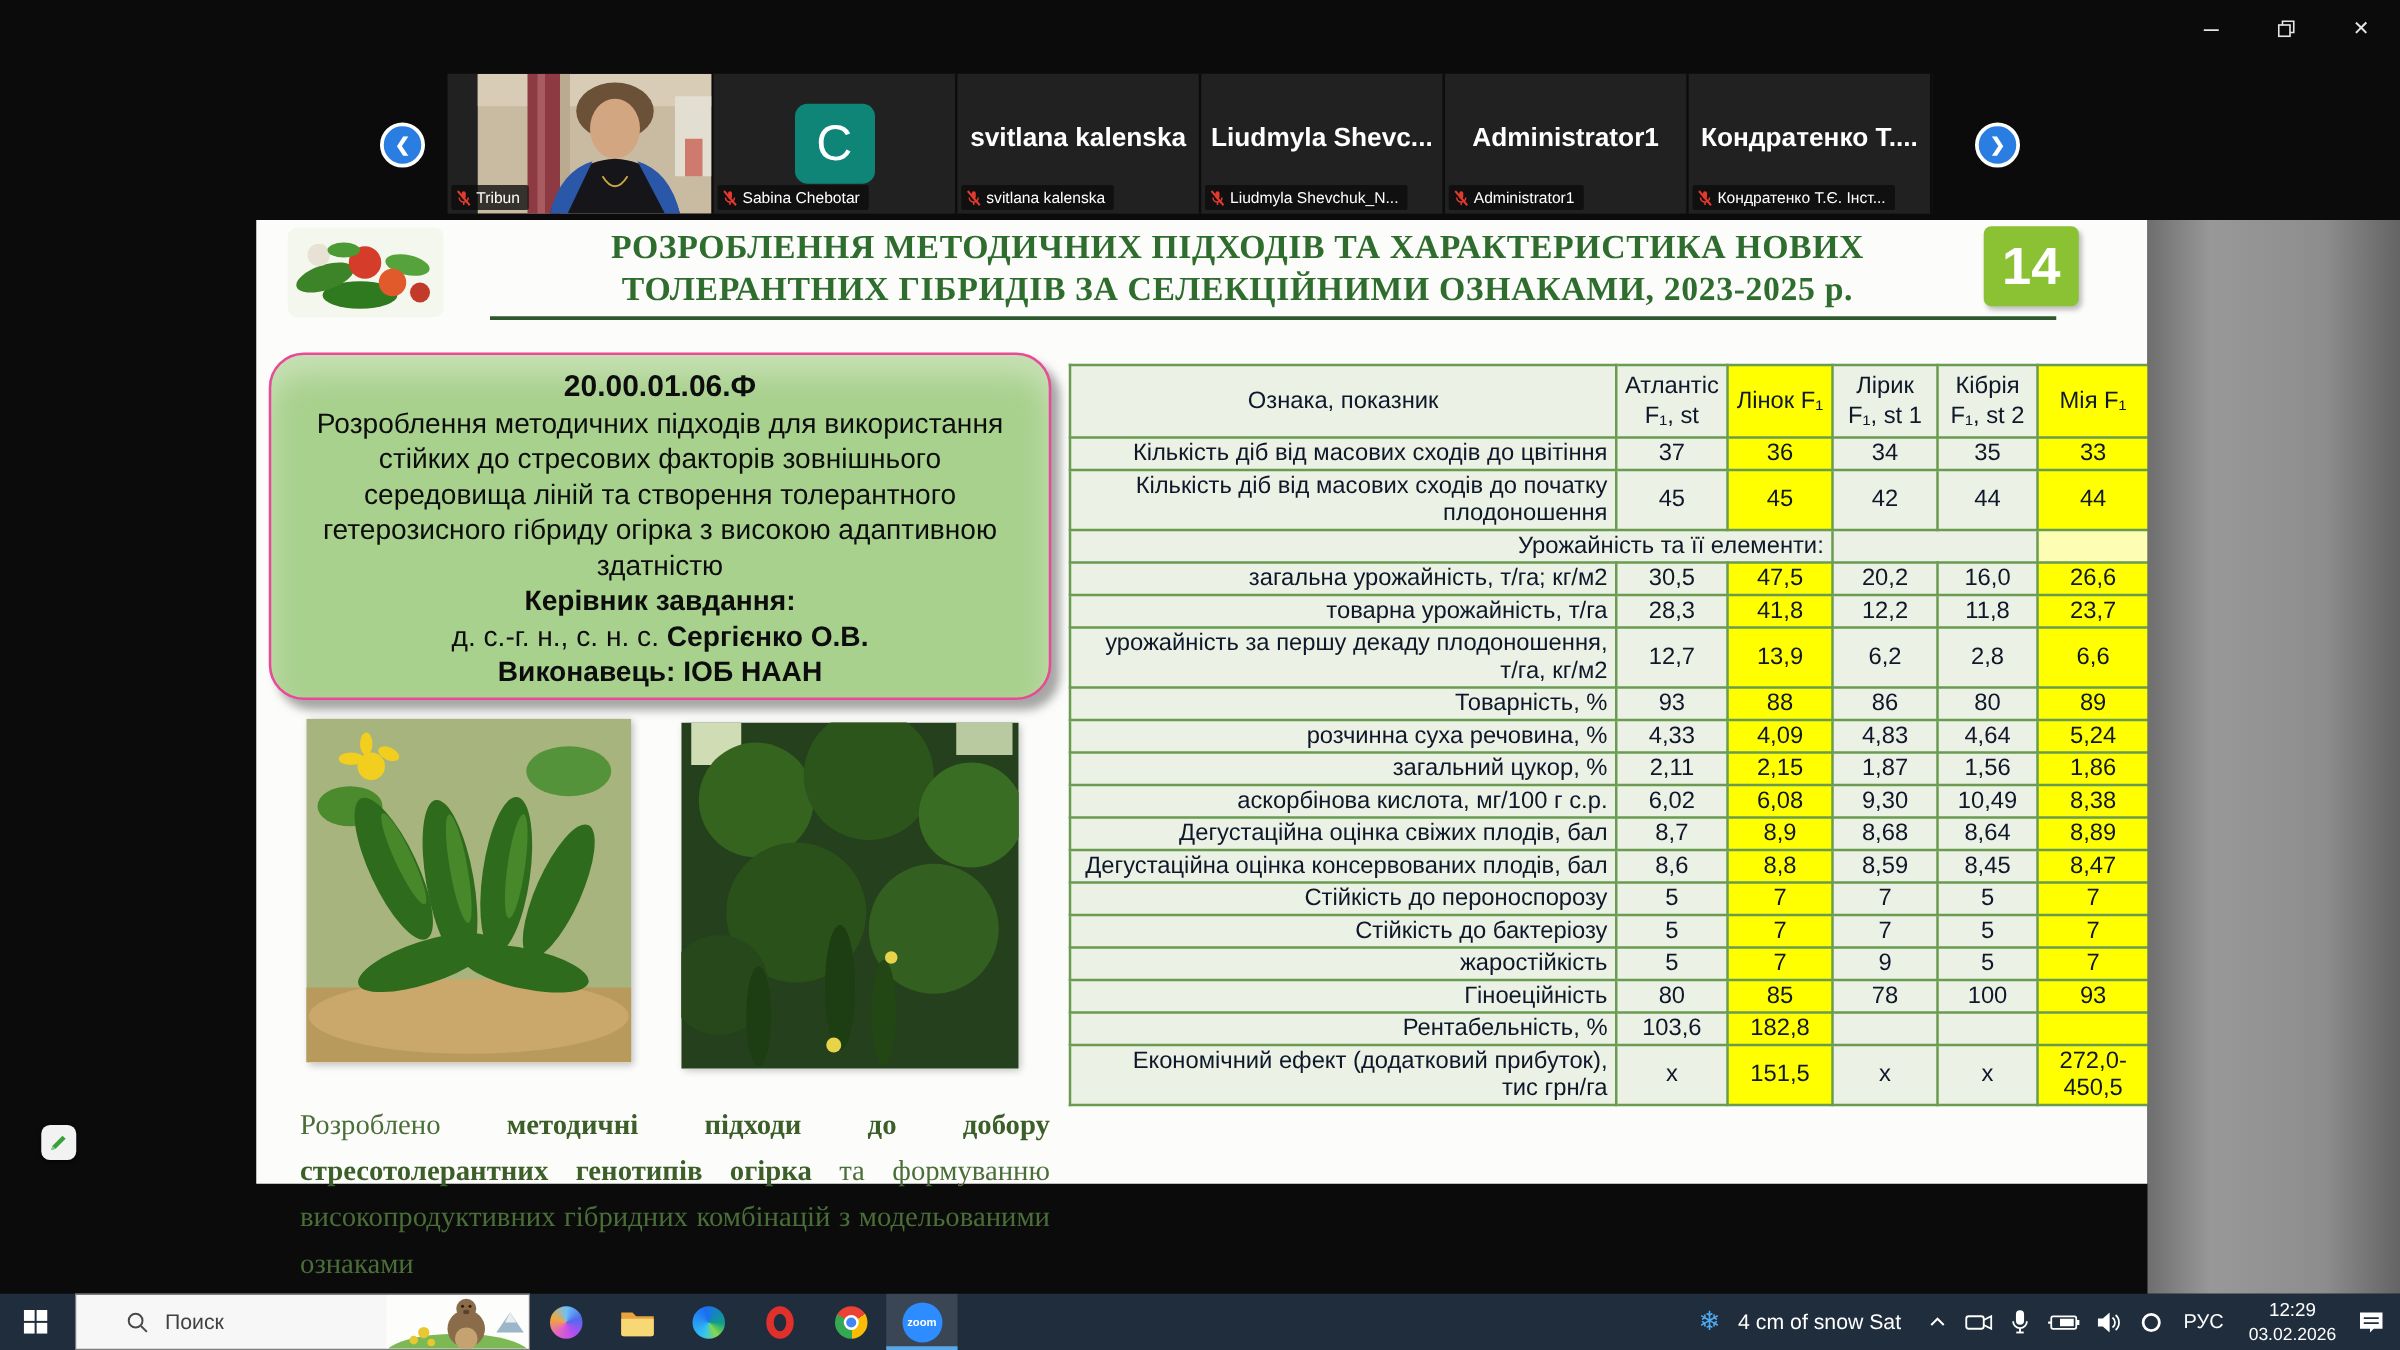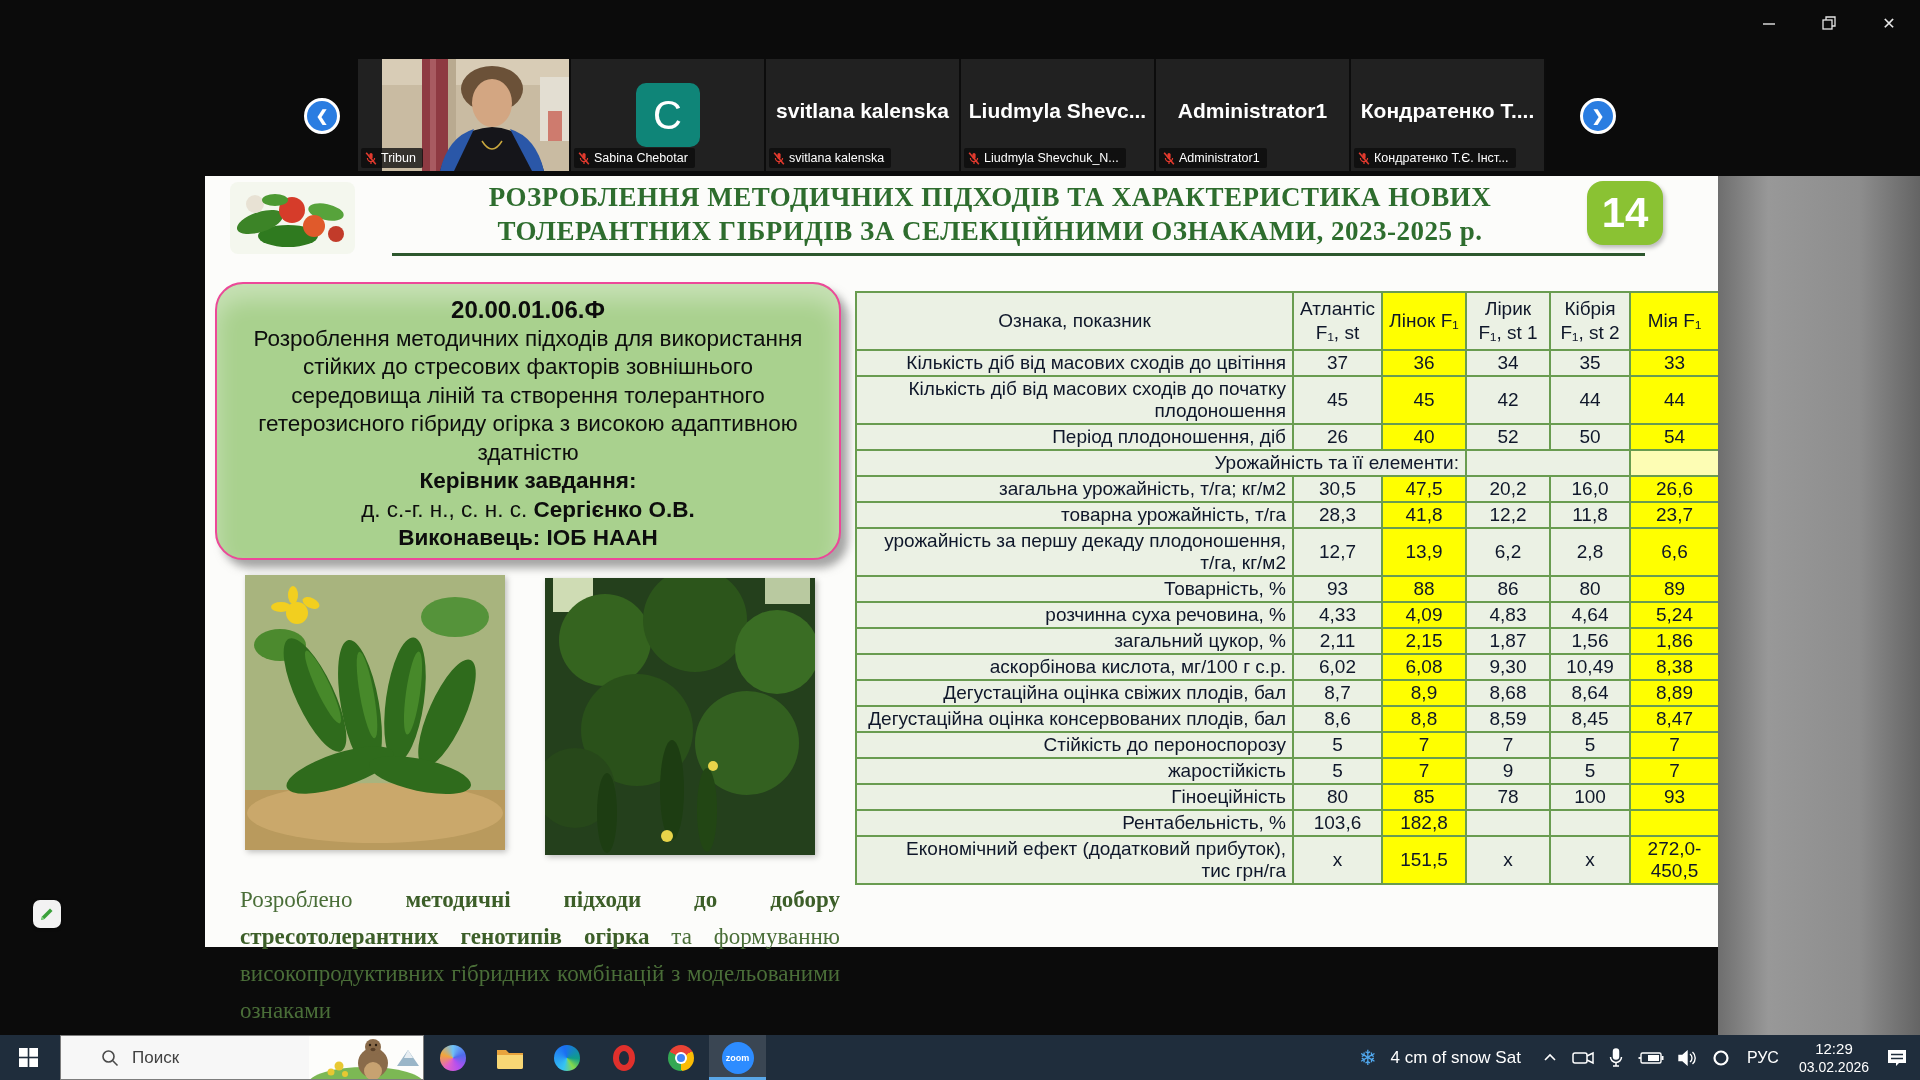--- a/index.html
+++ b/index.html
@@ -33,21 +33,21 @@
   .slide { position:absolute; left:205px; top:176px; width:1513px; height:771px; background:#fcfcfa; }
   .gray-strip { position:absolute; left:1718px; top:176px; width:202px; height:859px;
                 background:linear-gradient(90deg,#6e6e6e,#989898 25%,#8d8d8d 70%,#646464); }
 
   .veg-art { position:absolute; left:25px; top:6px; width:125px; height:72px; }
   .slide-title { position:absolute; left:170px; top:4px; width:1230px; text-align:center;
                  font-family:"Liberation Serif", serif; font-weight:bold; color:#2e6d2e;
                  font-size:27px; line-height:34px; letter-spacing:0.5px; }
   .title-underline { position:absolute; left:187px; top:77px; width:1253px; height:3px; background:#2d572d; }
   .slide-num { position:absolute; left:1382px; top:5px; width:76px; height:64px; background:#8ac233;
-               border-radius:16px; color:#fff; font-size:42px; font-weight:bold;
+               border-radius:6px; color:#fff; font-size:42px; font-weight:bold;
                display:flex; align-items:center; justify-content:center; box-shadow:2px 3px 4px rgba(0,0,0,.25); }
 
   .project-box { position:absolute; left:10px; top:106px; width:626px; height:278px;
                  background:#a9d18e; border:2px solid #ec4899; border-radius:28px;
                  box-shadow:7px 8px 8px rgba(95,95,95,.55), inset 0 16px 22px rgba(255,255,255,.35);
                  text-align:center; color:#0d0d0d; padding:12px 22px; font-size:22.5px; line-height:28.5px; }
   .pb-code { font-weight:bold; font-size:24px; }
   .pb-bold { font-weight:bold; }
 
   .photo { position:absolute; box-shadow:2px 2px 6px rgba(0,0,0,.25); }
@@ -344,28 +344,20 @@
             </tr>
             <tr>
               <td class="lbl">Кількість діб від масових сходів до початку плодоношення</td>
               <td class="val">45</td>
               <td class="val yel">45</td>
               <td class="val">42</td>
               <td class="val">44</td>
               <td class="val yel">44</td>
             </tr>
             <tr>
-              <td class="lbl">Період плодоношення, діб</td>
-              <td class="val">26</td>
-              <td class="val yel">40</td>
-              <td class="val">52</td>
-              <td class="val">50</td>
-              <td class="val yel">54</td>
-            </tr>
-            <tr>
               <td class="lbl" colspan="3">Урожайність та її елементи:</td>
               <td colspan="2"></td>
               <td class="pale"></td>
             </tr>
             <tr>
               <td class="lbl ind">загальна урожайність, т/га; кг/м2</td>
               <td class="val">30,5</td>
               <td class="val yel">47,5</td>
               <td class="val">20,2</td>
               <td class="val">16,0</td>
@@ -430,20 +422,28 @@
             <tr>
               <td class="lbl">Дегустаційна оцінка консервованих плодів, бал</td>
               <td class="val">8,6</td>
               <td class="val yel">8,8</td>
               <td class="val">8,59</td>
               <td class="val">8,45</td>
               <td class="val yel">8,47</td>
             </tr>
             <tr>
               <td class="lbl ind">Стійкість до пероноспорозу</td>
+              <td class="val">5</td>
+              <td class="val yel">7</td>
+              <td class="val">7</td>
+              <td class="val">5</td>
+              <td class="val yel">7</td>
+            </tr>
+            <tr>
+              <td class="lbl ind">Стійкість до бактеріозу</td>
               <td class="val">5</td>
               <td class="val yel">7</td>
               <td class="val">7</td>
               <td class="val">5</td>
               <td class="val yel">7</td>
             </tr>
             <tr>
               <td class="lbl ind">жаростійкість</td>
               <td class="val">5</td>
               <td class="val yel">7</td>

